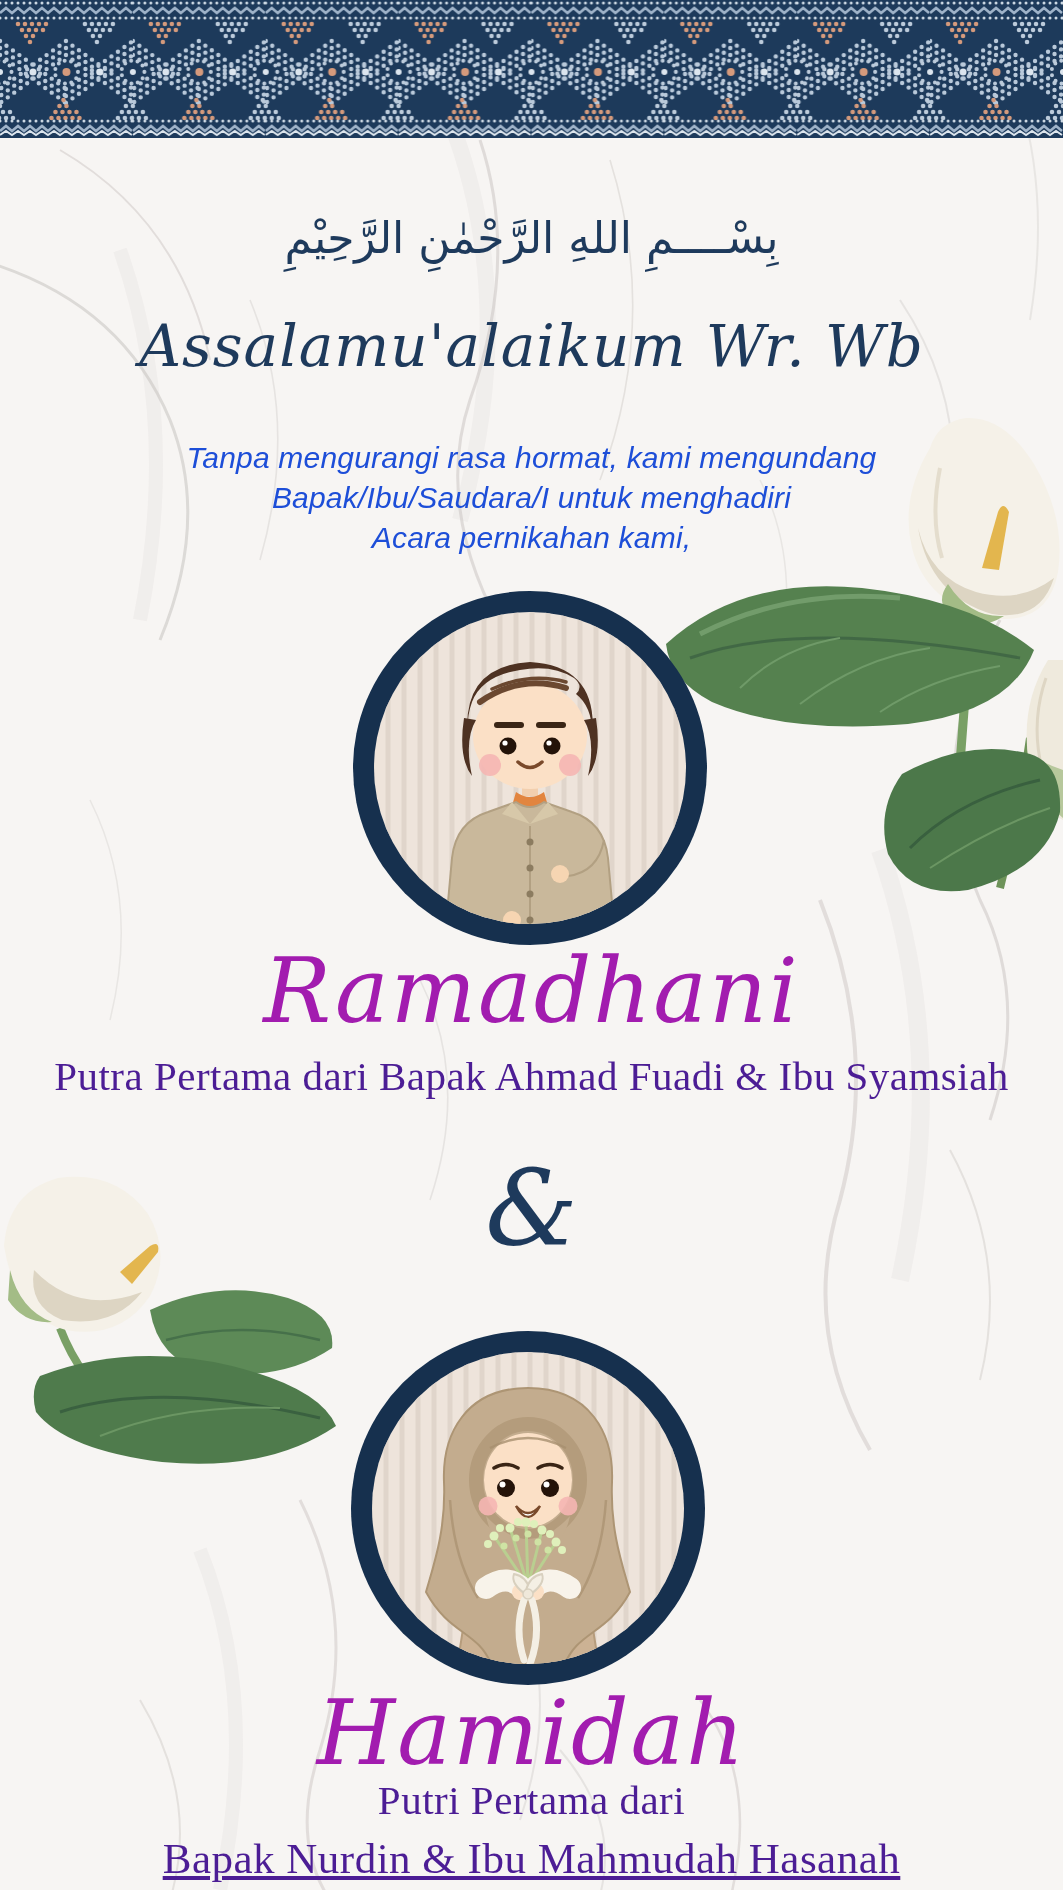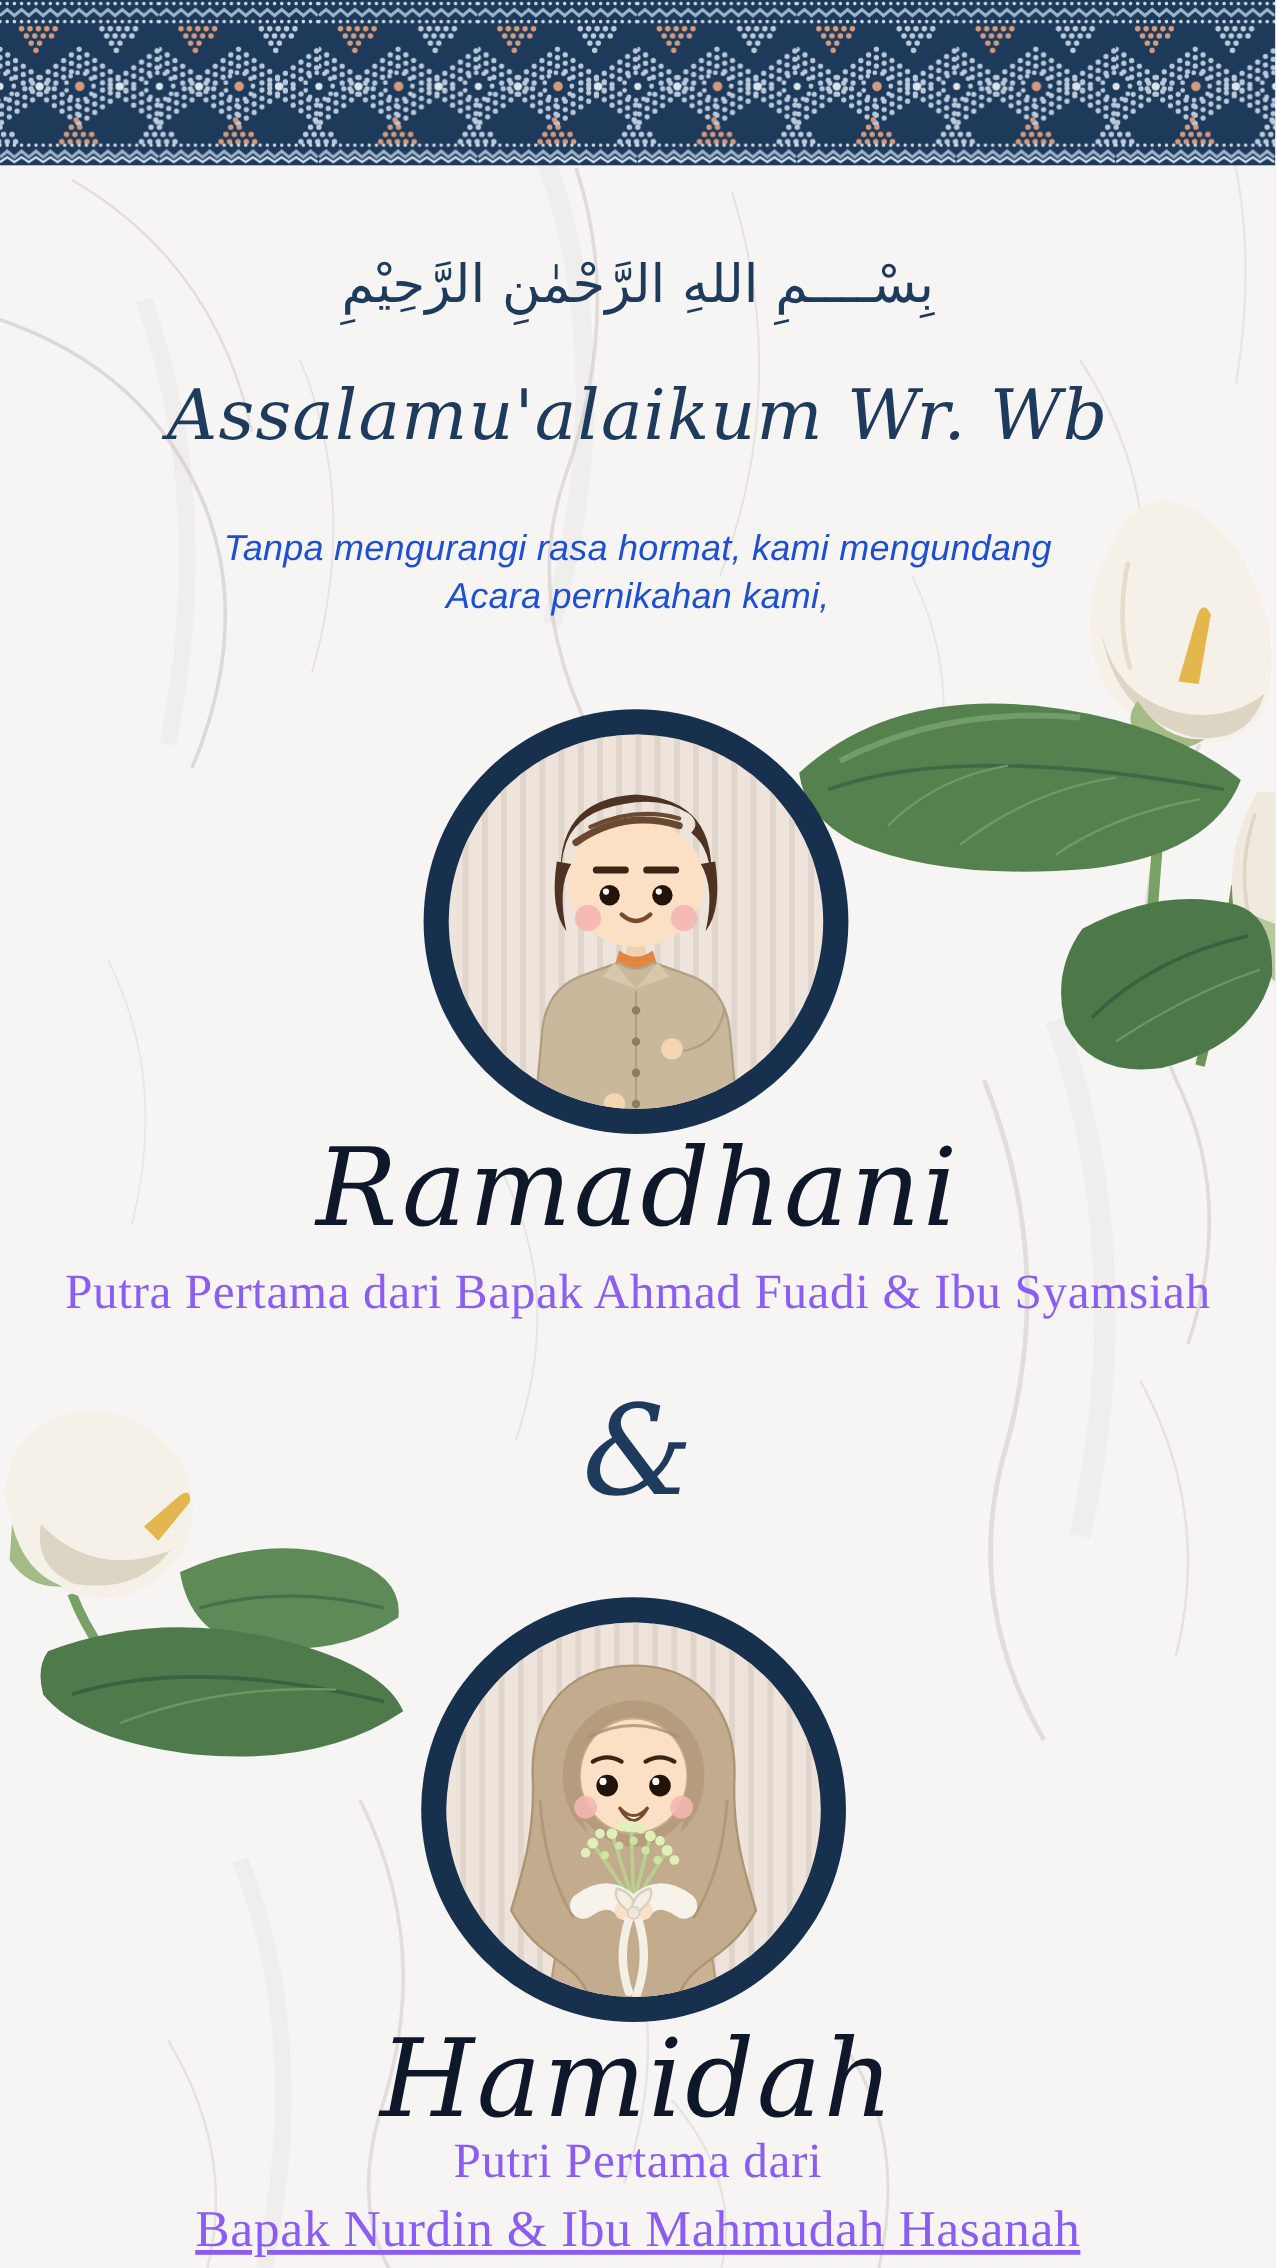--- a/index.html
+++ b/index.html
@@ -22,27 +22,27 @@
   }
   .intro{
     top:438px;font-family:"Liberation Sans", sans-serif;font-style:italic;
     font-size:30px;line-height:1.33;color:#1d4ed8;font-weight:500;letter-spacing:.2px;
   }
   .avatar{position:absolute;width:356px;height:356px;}
   .avatar.groom{left:352px;top:590px;}
   .avatar.bride{left:350px;top:1330px;}
   .name{
     font-family:"DejaVu Serif", serif;font-style:italic;
-    font-size:90px;color:#0f172a;letter-spacing:2px;
+    font-size:90px;color:#a21caf;letter-spacing:2px;
   }
   .groom-name{top:938px;}
   .bride-name{top:1680px;}
   .parents{
     font-family:"Liberation Serif", serif;
-    font-size:41px;color:#8b5cf6;letter-spacing:.5px;
+    font-size:41px;color:#4c1d95;letter-spacing:.5px;
   }
   .groom-parents{top:1052px;}
   .bride-parents-1{top:1776px;}
   .bride-parents-2{top:1834px;font-size:43px;text-decoration:underline;}
   .amp{
     top:1148px;font-family:"DejaVu Serif", serif;font-style:italic;
     font-size:104px;color:#1e3a5c;
   }
   .flower-right{position:absolute;right:0;top:408px;width:463px;height:500px;}
   .flower-left{position:absolute;left:0;top:1150px;width:340px;height:330px;}
@@ -165,20 +165,21 @@
     <path d="M60 262 Q160 230 320 268" stroke="#3a6140" stroke-width="3" fill="none"></path>
     <path d="M100 286 Q180 254 280 258" stroke="#6b9663" stroke-width="2" fill="none"></path>
   </svg>
 
   <div class="abs bismillah">بِسْــــمِ اللهِ الرَّحْمٰنِ الرَّحِيْمِ</div>
 
   <div class="abs greeting">Assalamu'alaikum Wr. Wb</div>
 
   <div class="abs intro">
     <div>Tanpa mengurangi rasa hormat, kami mengundang</div>
+    <div>Bapak/Ibu/Saudara/I untuk menghadiri</div>
     <div>Acara pernikahan kami,</div>
   </div>
 
   <div class="avatar groom">
     <svg viewBox="0 0 356 356" width="356" height="356" aria-hidden="true">
       <circle cx="178" cy="178" r="177" fill="#16304e"></circle>
       <defs>
           <clipPath id="gclip">
             <circle cx="178" cy="178" r="156"></circle>
           </clipPath>

